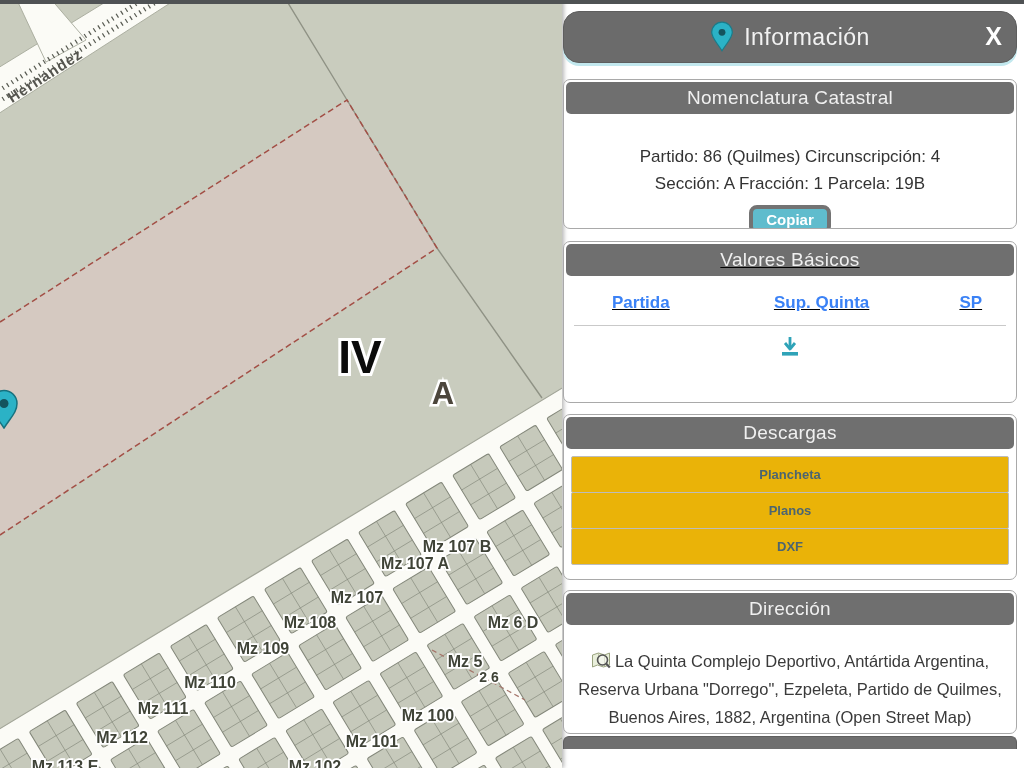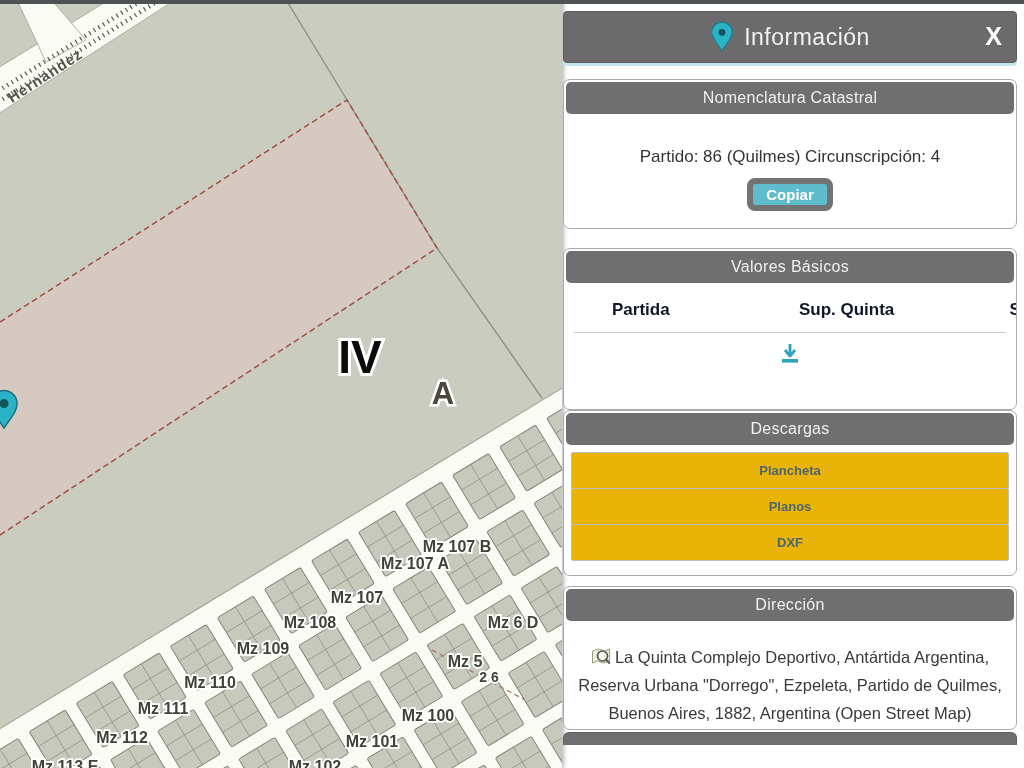--- a/index.html
+++ b/index.html
@@ -10,46 +10,46 @@
   
   .top-strip{position:absolute;left:0;top:0;width:1024px;height:4px;background:#4f5254;z-index:30;}
   
   .map{position:absolute;left:0;top:0;width:562px;height:768px;background:#c9ccbe;box-shadow:2px 0 4px rgba(0,0,0,.28);}
   .map svg{display:block;}
   .maplabel{font-family:"Liberation Sans",sans-serif;font-weight:bold;paint-order:stroke;text-anchor:middle;}
   
   .panel{position:absolute;left:563px;top:0;width:454px;}
   .infobar{
     position:relative;margin-top:11px;height:50px;background:#6b6b6b;border:1px solid #5e5e5e;
-    border-radius:4px;box-shadow:0 3px 0 0 #c2e8ee;display:flex;align-items:center;justify-content:center;
+    border-radius:16px;box-shadow:0 3px 0 0 #c2e8ee;display:flex;align-items:center;justify-content:center;
   }
   .infobar .title{color:#f2f2f2;font-size:23px;letter-spacing:.5px;margin-left:10px;}
   .infobar .close{
     position:absolute;right:14px;top:9px;color:#ffffff;font-size:25px;font-weight:bold;cursor:pointer;line-height:30px;
   }
   .box{
     background:#ffffff;border:1px solid #a9a9a9;border-radius:7px;overflow:hidden;
   }
   .bar{
     margin:2px;height:32px;background:#6f6f6f;border-radius:5px;color:#f0f0f0;
-    font-size:16px;display:flex;align-items:center;justify-content:center;letter-spacing:.3px;
+    font-size:19px;display:flex;align-items:center;justify-content:center;letter-spacing:.3px;
   }
   .nom{margin-top:16px;height:150px;box-sizing:border-box;}
   .nom .bodytext{margin-top:29px;text-align:center;font-size:17px;color:#333;line-height:27px;}
   .copiar{
-    display:block;margin:8px auto 0;background:#5fbccd;border:6px solid #737373;border-radius:8px;
+    display:block;margin:8px auto 0;background:#5fbccd;border:4px solid #737373;border-radius:8px;
     color:#ffffff;font-weight:bold;font-size:15px;padding:2px 13px;font-family:"Liberation Sans",sans-serif;cursor:pointer;
   }
-  .val{margin-top:19px;height:162px;box-sizing:border-box;}
+  .val{margin-top:12px;height:162px;box-sizing:border-box;text-decoration:underline;}
   .vhead,.vrow{display:grid;grid-template-columns:34% 46% 20%;text-align:center;font-size:17px;}
-  .vhead{margin-top:17px;font-weight:bold;color:#0f172a;padding-bottom:12px;gap:25px;}
+  .vhead{margin-top:17px;font-weight:bold;color:#3b82f6;padding-bottom:12px;}
   .vdivider{border:0;border-top:1.5px solid #c9c9c9;margin:0 10px;}
   .vrow{margin-top:13px;color:#333;}
   .dlwrap{text-align:center;margin-top:8px;}
-  .desc{height:166px;box-sizing:border-box;}
+  .desc{margin-top:11px;height:166px;box-sizing:border-box;}
   .desc-list{margin:8px 7px 0;}
   .desc-item{
     background:#eab308;border:1px solid #bcbcbc;margin-top:-1px;height:35px;border-radius:2px;
     display:flex;align-items:center;justify-content:center;
     color:#4c6570;font-weight:bold;font-size:13px;cursor:pointer;
   }
   .dir{margin-top:10px;height:144px;box-sizing:border-box;}
   .dirtext{
     margin:22px 12px 0;text-align:center;font-size:16.5px;color:#3a3a3a;line-height:28px;
   }
@@ -483,20 +483,21 @@
       <circle cx="0" cy="-21.5" r="4" fill="#14545e"></circle>
     </svg>
     <span class="title">Información</span>
     <span class="close">X</span>
   </div>
 
   <div class="box nom">
     <div class="bar">Nomenclatura Catastral</div>
     <div class="bodytext">
       <div>Partido: 86 (Quilmes) Circunscripción: 4</div>
+      <div>Sección: A Fracción: 1 Parcela: 19B</div>
     </div>
     <button class="copiar">Copiar</button>
   </div>
 
   <div class="box val">
     <div class="bar">Valores Básicos</div>
     <div class="vhead">
       <span>Partida</span>
       <span>Sup. Quinta</span>
       <span>SP</span>

